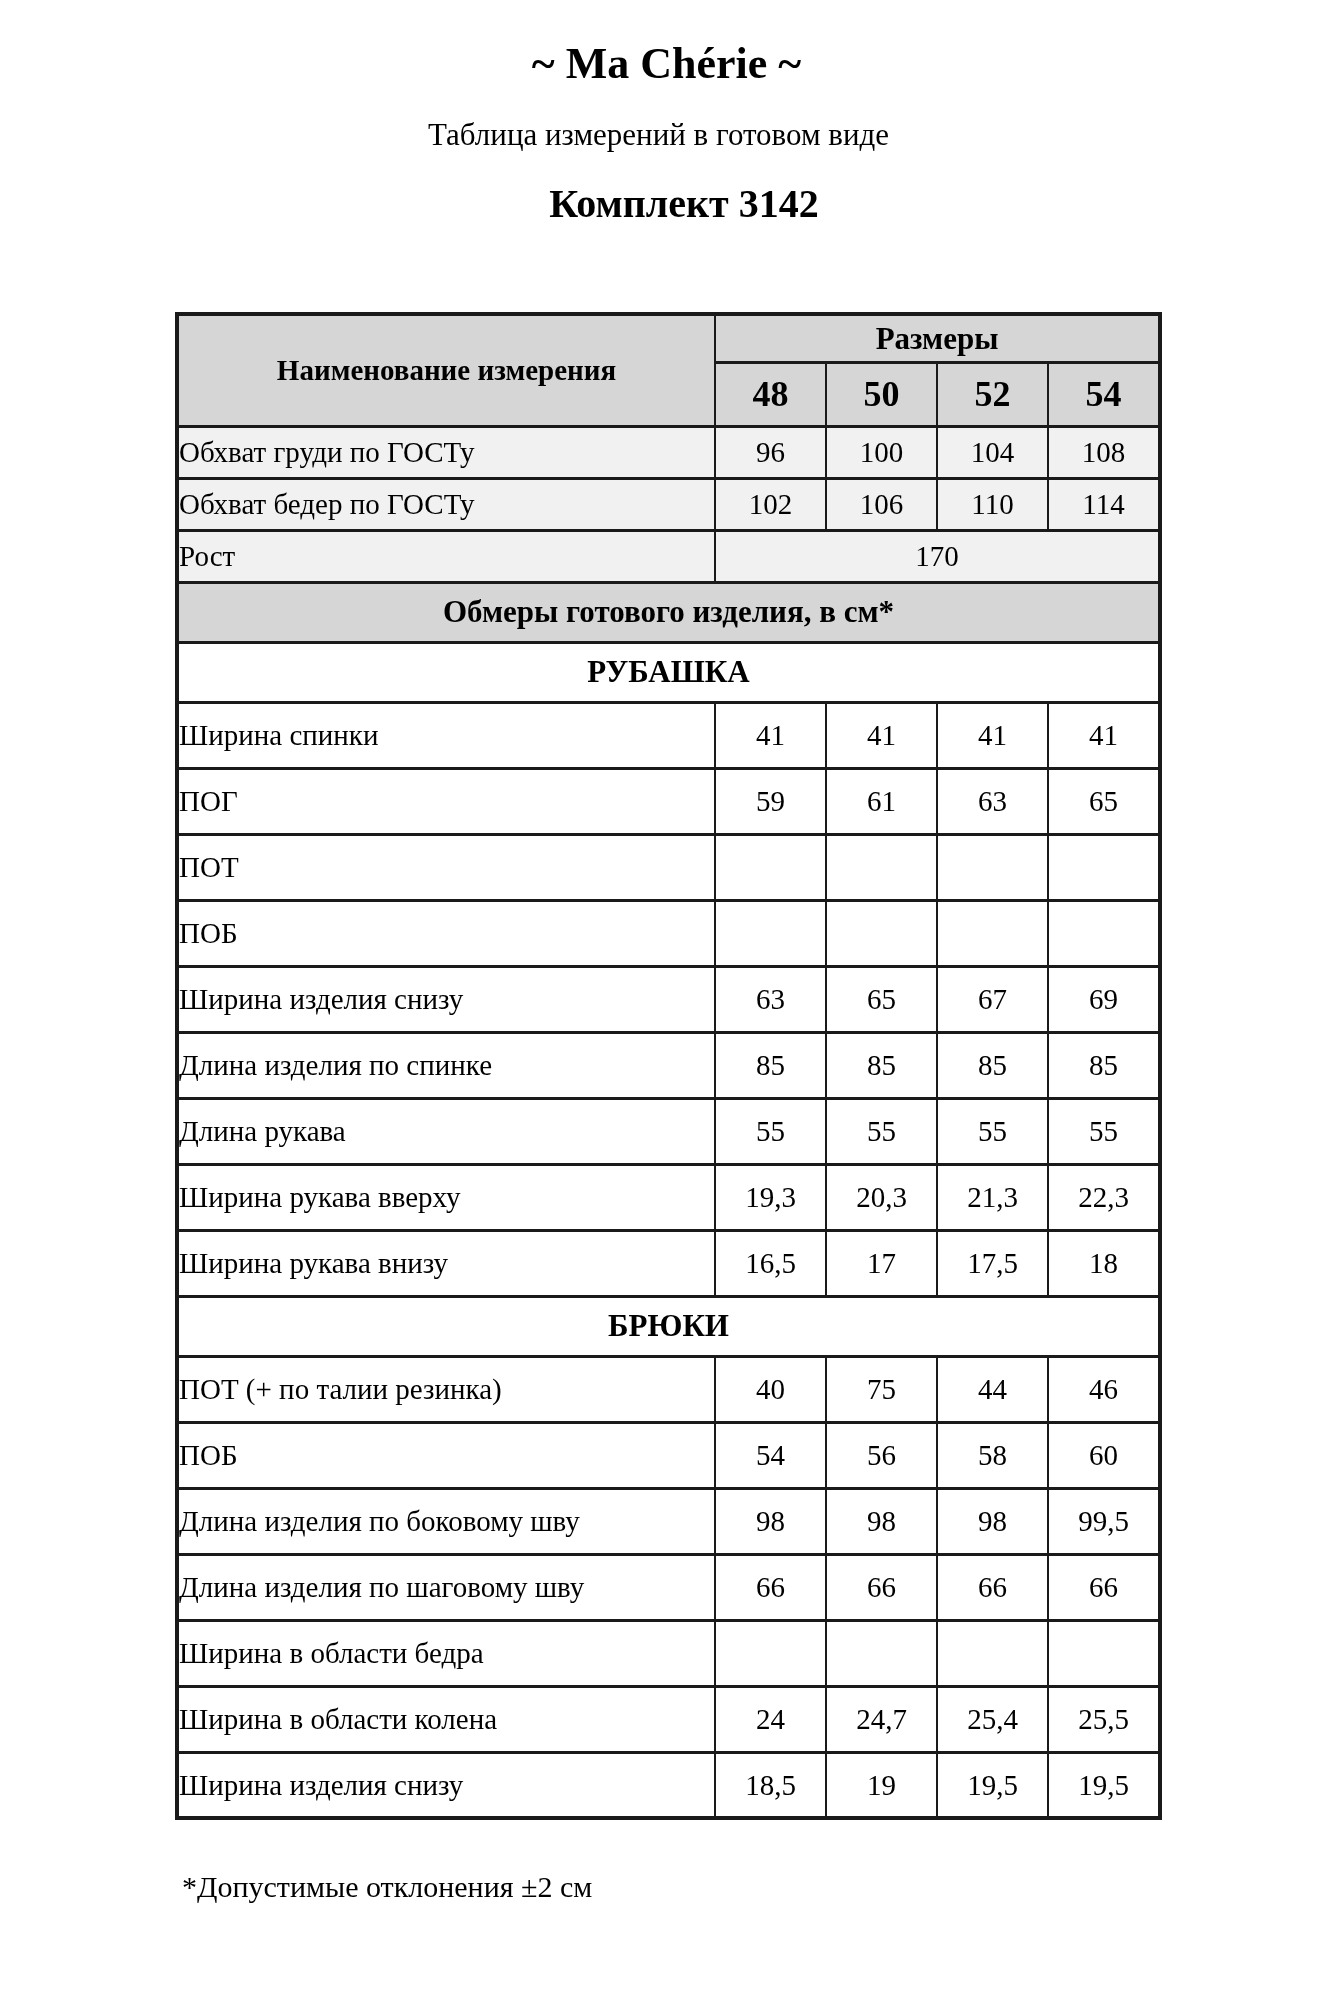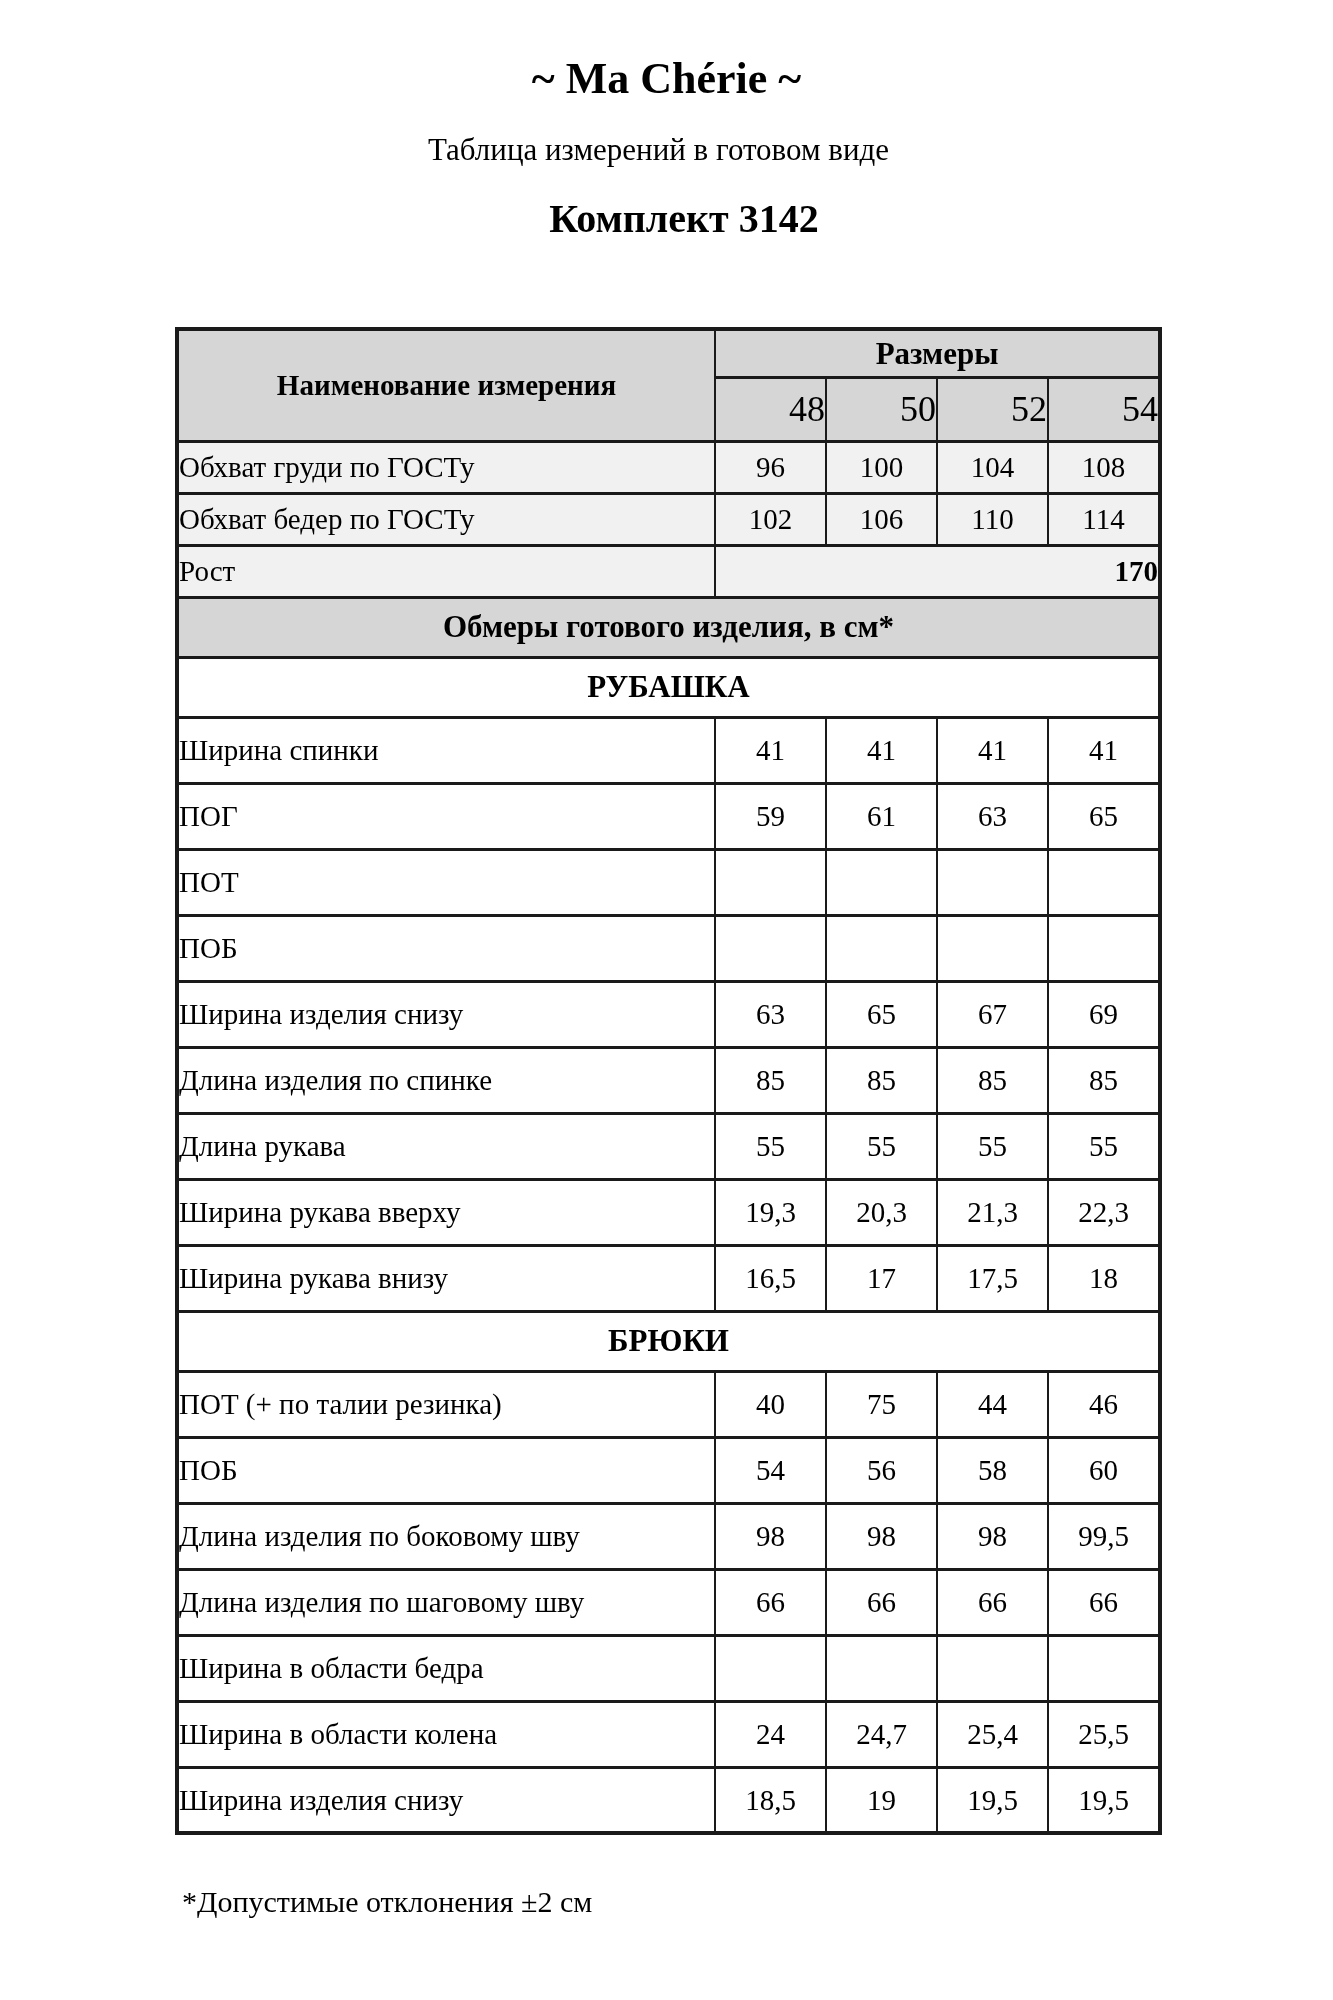--- a/index.html
+++ b/index.html
@@ -15,21 +15,21 @@
     min-height:2000px;
     background:#ffffff;
     color:#000;
     font-family:"Liberation Serif","DejaVu Serif",serif;
   }
   .page{width:1333px;min-height:2000px;overflow:hidden;}
   .brand{
     text-align:center;
     font-size:44px;
     font-weight:bold;
-    margin:55px 0 0 0;
+    margin:40px 0 0 0;
     line-height:1.1;
   }
   .subtitle{
     text-align:center;
     font-size:31px;
     font-weight:normal;
     margin:30px 16px 0 0;
     line-height:1.1;
   }
   .product{
@@ -66,36 +66,36 @@
     background:var(--header-bg);
     font-size:31px;
     font-weight:bold;
     text-align:center;
     height:48px;
     vertical-align:middle;
   }
   th.size-cell{
     background:var(--header-bg);
     font-size:36px;
-    font-weight:normal;
-    text-align:right;
+    font-weight:bold;
+    text-align:center;
     height:64px;
     vertical-align:middle;
   }
   .data-row td{
     height:66px;
     font-size:29px;
     vertical-align:middle;
     background:var(--white-bg);
   }
   .data-row.compact td{height:52px;}
   .data-row.light td{background:var(--light-bg);}
   .label-cell{text-align:left;padding-left:18px;}
   .value-cell{text-align:center;}
-  .merged-value-cell{text-align:right;padding-left:36px;font-weight:bold;}
+  .merged-value-cell{text-align:center;padding-left:36px;}
   .section-row td{
     height:60px;
     text-align:center;
     font-weight:bold;
     font-size:31px;
     vertical-align:middle;
   }
   .section-row.gray td{background:var(--header-bg);}
   .section-row.white td{background:var(--white-bg);}
   .footnote{

